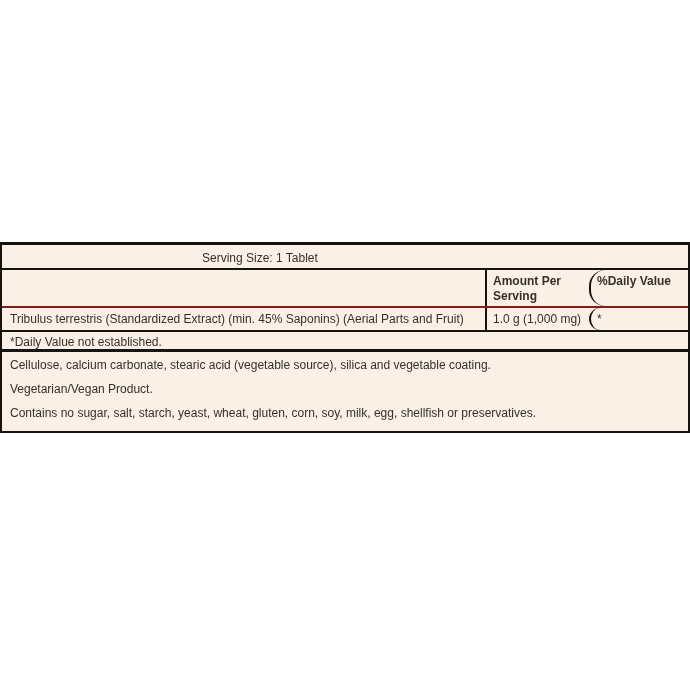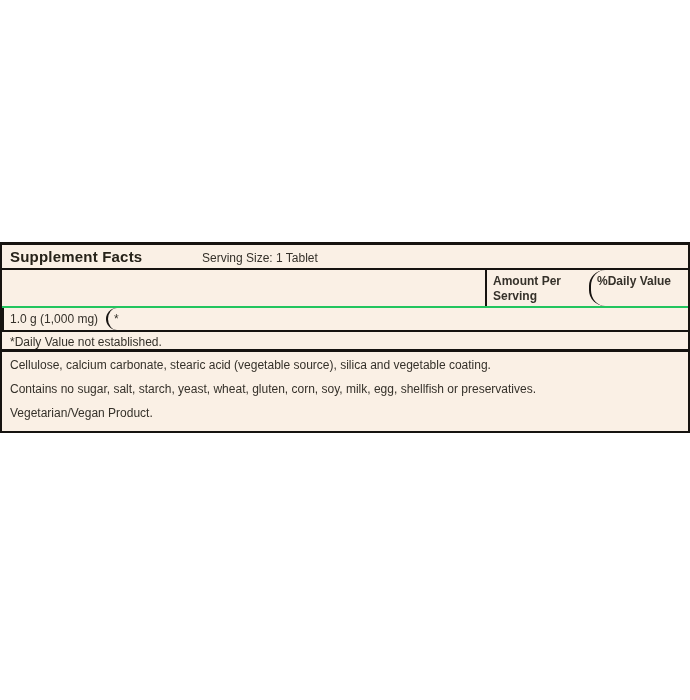--- a/index.html
+++ b/index.html
@@ -49,21 +49,21 @@
     white-space: nowrap;
   }
   .serving .bold { font-weight: normal; }
   
   .cols { display: flex; align-items: stretch; }
   .col-name  { box-sizing: border-box; width: 483px; padding: 4px 8px 0 8px; }
   .col-amt   { box-sizing: border-box; width: 104px; padding: 4px 6px 0 6px; border-left: 2px solid #161310; }
   .col-dv    { box-sizing: border-box; flex: 1;      padding: 4px 6px 0 6px; border-left: 2px solid #161310; border-radius: 16px; }
   .row-header {
     height: 36px;
-    border-bottom: 2px solid #22c55e;
+    border-bottom: 2px solid #7f1d1d;
     font-size: 12px;
     font-weight: bold;
     line-height: 15px;
   }
   .row-ingredient {
     height: 22px;
     border-bottom: 2px solid #161310;
     font-size: 12px;
     line-height: 14px;
   }
@@ -90,36 +90,36 @@
     font-weight: bold;
     color: #262219;
   }
 </style>
 </head>
 <body>
 
 <div class="facts-panel">
 
   <div class="row-title">
-    <span class="title">Supplement Facts</span>
     <span class="serving"><span class="bold">Serving Size:</span> <span>1 Tablet</span></span>
   </div>
 
   <div class="cols row-header">
     <div class="col-name"></div>
     <div class="col-amt">Amount Per Serving</div>
     <div class="col-dv">%Daily Value</div>
   </div>
 
   <div class="cols row-ingredient">
+    <div class="col-name">Tribulus terrestris (Standardized Extract) (min. 45% Saponins) (Aerial Parts and Fruit)</div>
     <div class="col-amt">1.0 g (1,000 mg)</div>
     <div class="col-dv">*</div>
   </div>
 
   <div class="row-footnote">*Daily Value not established.</div>
 
   <div class="section-other">
     <p>Cellulose, calcium carbonate, stearic acid (vegetable source), silica and vegetable coating.</p>
+    <p>Vegetarian/Vegan Product.</p>
     <p>Contains no sugar, salt, starch, yeast, wheat, gluten, corn, soy, milk, egg, shellfish or preservatives.</p>
-    <p>Vegetarian/Vegan Product.</p>
   </div>
 
 </div>
 
 </body></html>

